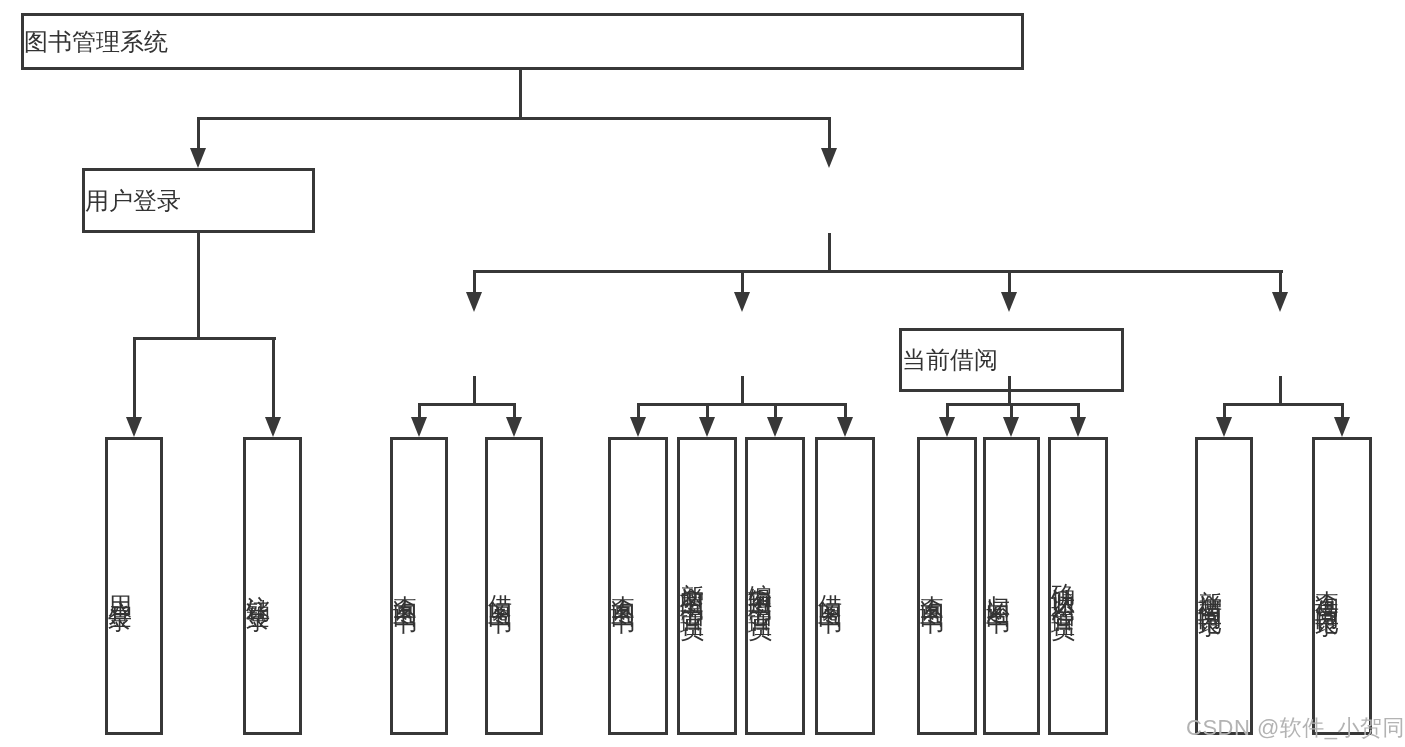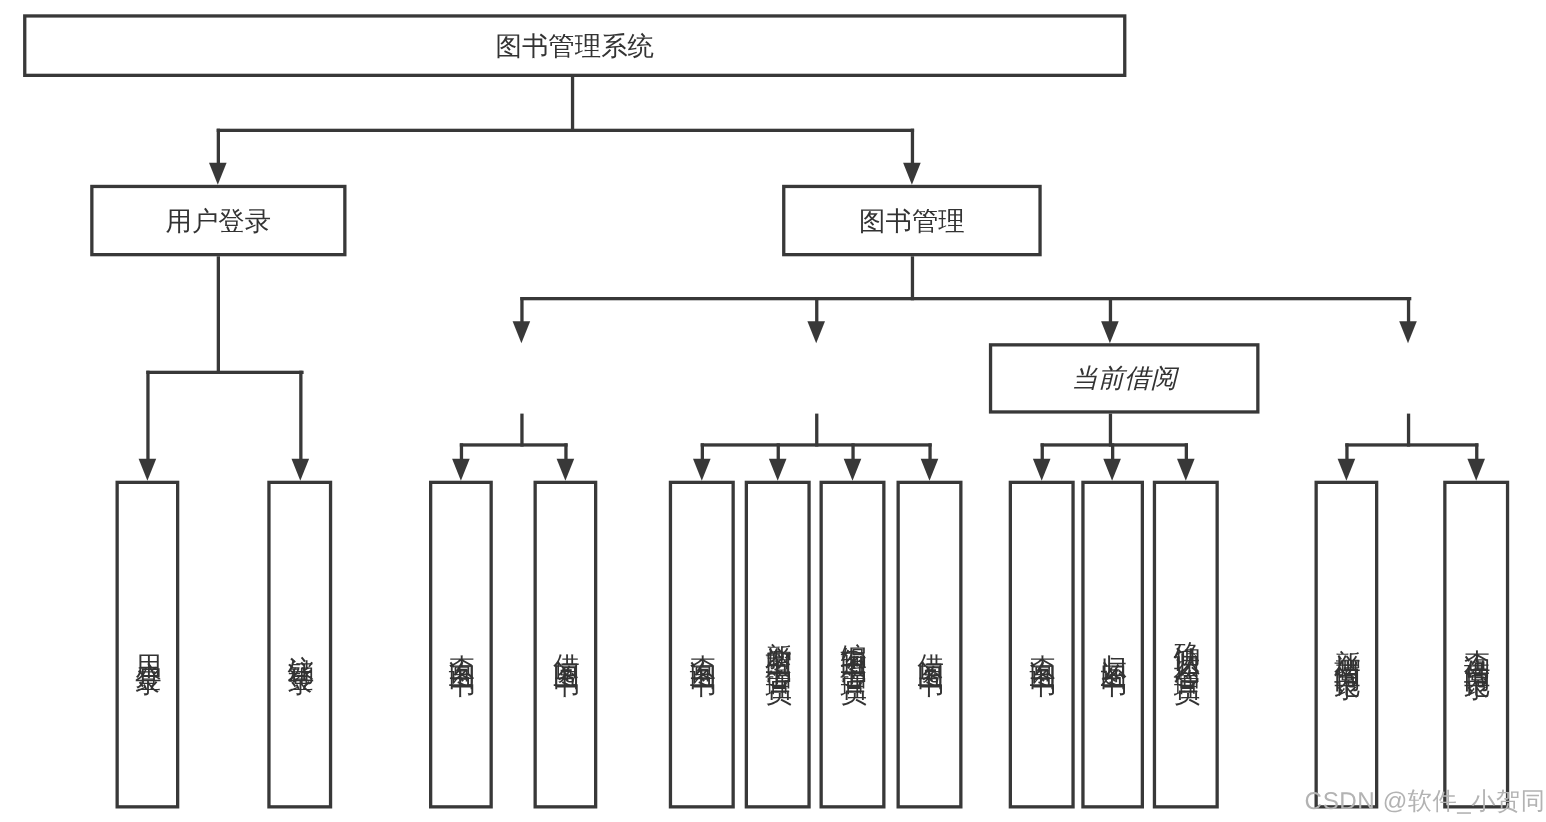--- a/index.html
+++ b/index.html
@@ -11,21 +11,20 @@
     font-family: "Liberation Sans", "DejaVu Sans", sans-serif;
     overflow: hidden;
   }
   .box {
     position: absolute;
     box-sizing: border-box;
     border: 3px solid #383838;
     background: #ffffff;
     display: flex;
     align-items: center;
-    justify-content: center;
   }
   .box.h span {
     font-size: 24px;
     color: #333333;
     white-space: nowrap;
   }
   .box.v span {
     writing-mode: vertical-rl;
     text-orientation: mixed;
     font-size: 24px;
@@ -62,25 +61,22 @@
 
 <div class="canvas">
 
   <div class="box h" style="left:21px;top:13px;width:1003px;height:57px;">
     <span>图书管理系统</span>
   </div>
 
   <div class="box h" style="left:82px;top:168px;width:233px;height:65px;">
     <span>用户登录</span>
   </div>
-  <div class="box h" style="left:711px;top:168px;width:236px;height:65px;">
-    <span>图书管理</span>
-  </div>
 
-  <div class="box h" style="left:899px;top:312px;width:246px;height:64px;font-style:italic;">
+  <div class="box h" style="left:899px;top:328px;width:225px;height:64px;">
     <span>当前借阅</span>
   </div>
 
   <div class="box v" style="left:105px;top:437px;width:58px;height:298px;">
     <span>用户登录</span>
   </div>
   <div class="box v" style="left:243px;top:437px;width:59px;height:298px;">
     <span>注销登录</span>
   </div>
 

